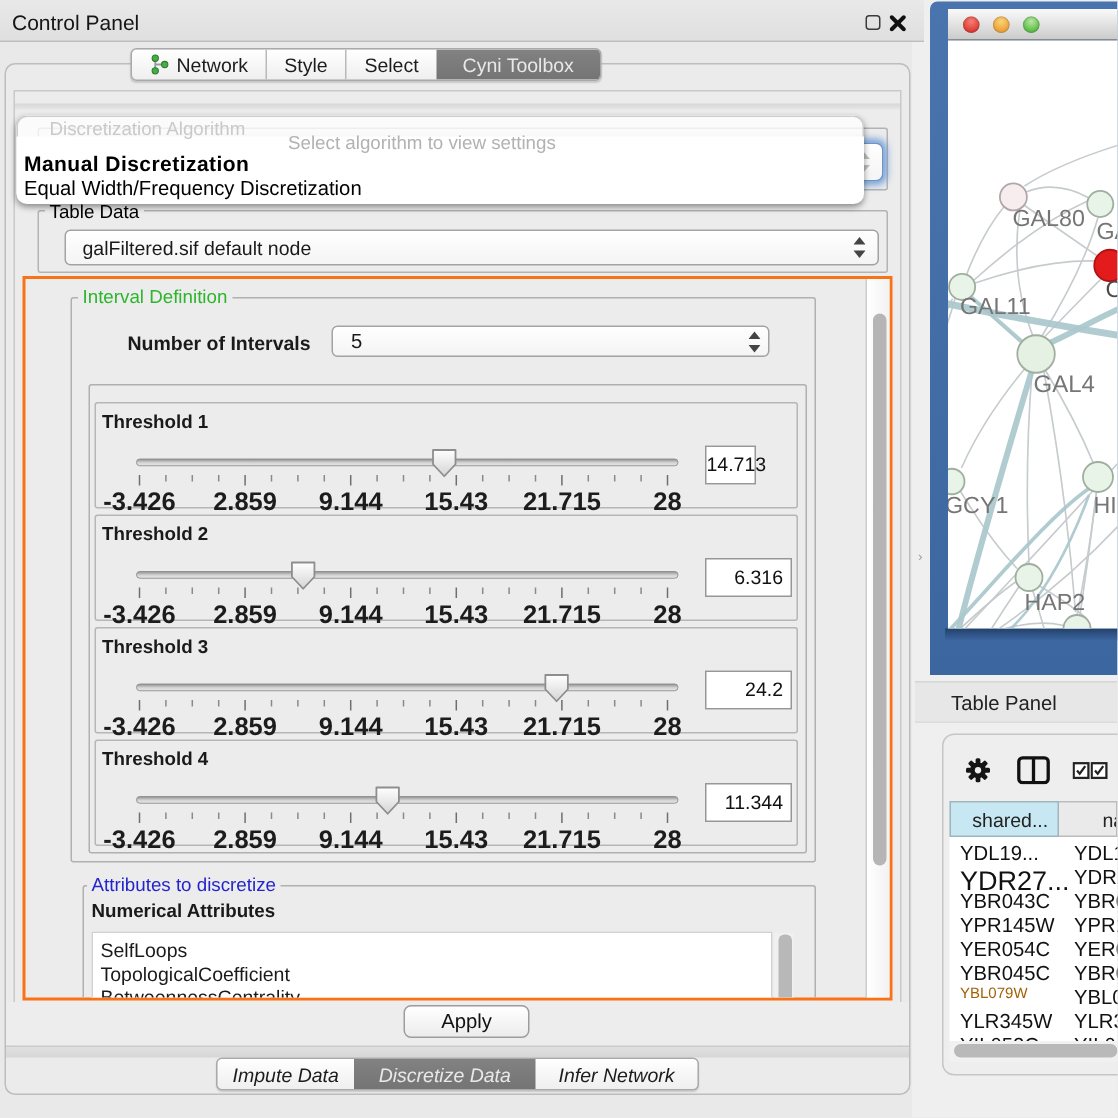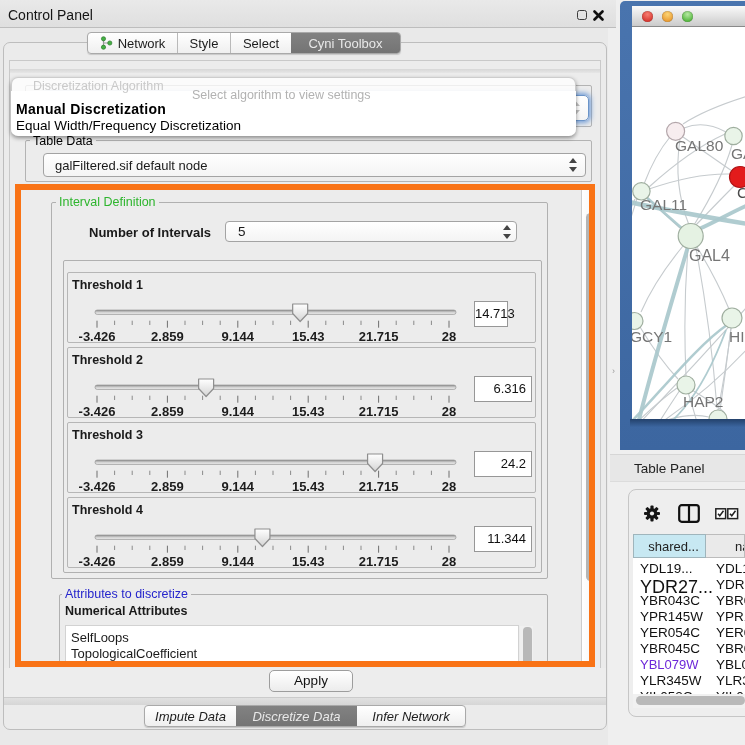--- a/index.html
+++ b/index.html
@@ -4,21 +4,21 @@
 *{margin:0;padding:0;box-sizing:border-box;}
 html,body{width:745px;height:745px;overflow:hidden;}
 body{font-family:"Liberation Sans",sans-serif;background:#e9e9e9;position:relative;}
 .abs{position:absolute;}
 .txt{position:absolute;white-space:nowrap;color:#1a1a1a;}
 .bold{font-weight:bold;}
 .group{position:absolute;border:1px solid #b3b3b3;border-radius:2px;}
 .glabel{position:absolute;background:#ececec;padding:0 3px;font-size:12.5px;white-space:nowrap;}
 .combo{position:absolute;border:1px solid #a3a3a3;border-radius:4px;background:linear-gradient(#ffffff,#f4f4f4);}
 .vbox{position:absolute;background:#fff;border:1px solid #979797;font-size:13px;text-align:right;color:#111;}
-.ticklab{position:absolute;width:60px;text-align:center;font-size:13px;font-weight:bold;color:#1c1c1c;}
+.ticklab{position:absolute;width:60px;text-align:center;font-size:17px;font-weight:bold;color:#1c1c1c;}
 </style></head><body>
 
 <div class="abs" style="left:608px;top:0;width:137px;height:745px;background:#efefef;"></div>
 <div class="abs" style="left:620px;top:1px;width:125px;height:449px;background:linear-gradient(#4974ae,#3c66a0);border-top-left-radius:5px;"></div>
 <div class="abs" style="left:630px;top:419px;width:115px;height:8px;background:linear-gradient(#23416b,#3c66a0);"></div>
 <div class="abs" style="left:632px;top:6px;width:113px;height:21px;background:linear-gradient(#fafafa,#cbcbcb);border-bottom:1px solid #8a8a8a;"></div>
 <div class="abs" style="left:641.5px;top:11px;width:11px;height:11px;border-radius:50%;background:radial-gradient(circle at 50% 30%,#f77e72,#d93b34 70%);box-shadow:inset 0 0 1px rgba(0,0,0,.55);"></div>
 <div class="abs" style="left:661.5px;top:11px;width:11px;height:11px;border-radius:50%;background:radial-gradient(circle at 50% 30%,#fbd476,#eb9f36 70%);box-shadow:inset 0 0 1px rgba(0,0,0,.55);"></div>
 <div class="abs" style="left:681.5px;top:11px;width:11px;height:11px;border-radius:50%;background:radial-gradient(circle at 50% 30%,#b6e8a2,#59ba43 70%);box-shadow:inset 0 0 1px rgba(0,0,0,.55);"></div>
 <div class="abs" style="left:632px;top:27px;width:113px;height:392px;background:#ffffff;"></div>
@@ -117,21 +117,21 @@
 <div class="txt" style="left:640px;top:576.5px;font-size:18px;color:#111;clip-path:inset(0 0 0px 0);">YDR27...</div>
 <div class="txt" style="left:716px;top:576.5px;font-size:13.5px;color:#111;clip-path:inset(0 0 0px 0);">YDR2</div>
 <div class="txt" style="left:640px;top:592.5px;font-size:13.5px;color:#111;clip-path:inset(0 0 0px 0);">YBR043C</div>
 <div class="txt" style="left:716px;top:592.5px;font-size:13.5px;color:#111;clip-path:inset(0 0 0px 0);">YBR0</div>
 <div class="txt" style="left:640px;top:608.5px;font-size:13.5px;color:#111;clip-path:inset(0 0 0px 0);">YPR145W</div>
 <div class="txt" style="left:716px;top:608.5px;font-size:13.5px;color:#111;clip-path:inset(0 0 0px 0);">YPR1</div>
 <div class="txt" style="left:640px;top:624.5px;font-size:13.5px;color:#111;clip-path:inset(0 0 0px 0);">YER054C</div>
 <div class="txt" style="left:716px;top:624.5px;font-size:13.5px;color:#111;clip-path:inset(0 0 0px 0);">YER0</div>
 <div class="txt" style="left:640px;top:640.5px;font-size:13.5px;color:#111;clip-path:inset(0 0 0px 0);">YBR045C</div>
 <div class="txt" style="left:716px;top:640.5px;font-size:13.5px;color:#111;clip-path:inset(0 0 0px 0);">YBR0</div>
-<div class="txt" style="left:640px;top:656.5px;font-size:13px;color:#6d28d9;clip-path:inset(0 0 0px 0);">YBL079W</div>
+<div class="txt" style="left:640px;top:656.5px;font-size:10px;color:#a16207;clip-path:inset(0 0 0px 0);">YBL079W</div>
 <div class="txt" style="left:716px;top:656.5px;font-size:13.5px;color:#111;clip-path:inset(0 0 0px 0);">YBL0</div>
 <div class="txt" style="left:640px;top:672.5px;font-size:13.5px;color:#111;clip-path:inset(0 0 0px 0);">YLR345W</div>
 <div class="txt" style="left:716px;top:672.5px;font-size:13.5px;color:#111;clip-path:inset(0 0 0px 0);">YLR3</div>
 <div class="txt" style="left:640px;top:688.5px;font-size:13.5px;color:#111;clip-path:inset(0 0 8px 0);">YIL052C</div>
 <div class="txt" style="left:716px;top:688.5px;font-size:13.5px;color:#111;clip-path:inset(0 0 8px 0);">YIL0</div>
 <div class="abs" style="left:633px;top:694px;width:112px;height:14px;background:#f1f1f1;"></div>
 <div class="abs" style="left:636px;top:695.5px;width:109px;height:9px;background:#b9b9b9;border-radius:4.5px;"></div>
 <div class="abs" style="left:3px;top:42px;width:604px;height:688px;background:#ebebeb;border:1px solid #bdbdbd;border-radius:7px;"></div>
 <div class="abs" style="left:9px;top:60px;width:592px;height:644px;background:#ececec;border:1px solid #c9c9c9;"></div>
 <div class="abs" style="left:10px;top:69px;width:590px;height:4px;background:linear-gradient(#d7d7d7,#e6e6e6);"></div>
@@ -142,21 +142,21 @@
     <path d="M0,9 L4,13.5 L8,9 Z" fill="#bdbdbd"></path>
   </svg>
 <div class="group" style="left:25px;top:140px;width:567px;height:42px;"></div>
 <div class="glabel" style="left:30px;top:134px;">Table Data</div>
 <div class="combo" style="left:43px;top:153px;width:543px;height:24px;"></div>
 <div class="txt" style="left:55px;top:158px;font-size:13px;">galFiltered.sif default node</div>
 <svg class="abs" style="left:569px;top:157px;" width="8" height="16" viewBox="0 0 8 16">
     <path d="M0,6 L4,1 L8,6 Z" fill="#444"></path>
     <path d="M0,10 L4,15 L8,10 Z" fill="#444"></path>
   </svg>
-<div class="abs" id="sp" style="left:15px;top:184px;width:580px;height:483px;background:#ececec;border:6px solid #f97316;overflow:hidden;">
+<div class="abs" id="sp" style="left:15px;top:184px;width:580px;height:483px;background:#ececec;border:2px solid #f97316;overflow:hidden;">
 <div class="abs" style="left:560px;top:0;width:18px;height:481px;background:linear-gradient(to right,#ffffff,#f0f0f0);border-left:1px solid #cccccc;"></div>
 <div class="abs" style="left:565px;top:23px;width:9px;height:368px;background:#b5b5b5;border-radius:4.5px;"></div>
 <div class="group" style="left:30px;top:12px;width:497px;height:377px;border-color:#b0b0b0;"></div>
 <div class="glabel" style="left:35px;top:5px;color:#2db52d;">Interval Definition</div>
 <div class="txt bold" style="left:68px;top:35px;font-size:13px;">Number of Intervals</div>
 <div class="combo" style="left:204px;top:31px;width:292px;height:21px;"></div>
 <div class="txt" style="left:217px;top:34px;font-size:13.5px;">5</div>
 <svg class="abs" style="left:482px;top:33.5px;" width="8" height="16" viewBox="0 0 8 16">
       <path d="M0,6 L4,1 L8,6 Z" fill="#444"></path>
       <path d="M0,10 L4,15 L8,10 Z" fill="#444"></path>

